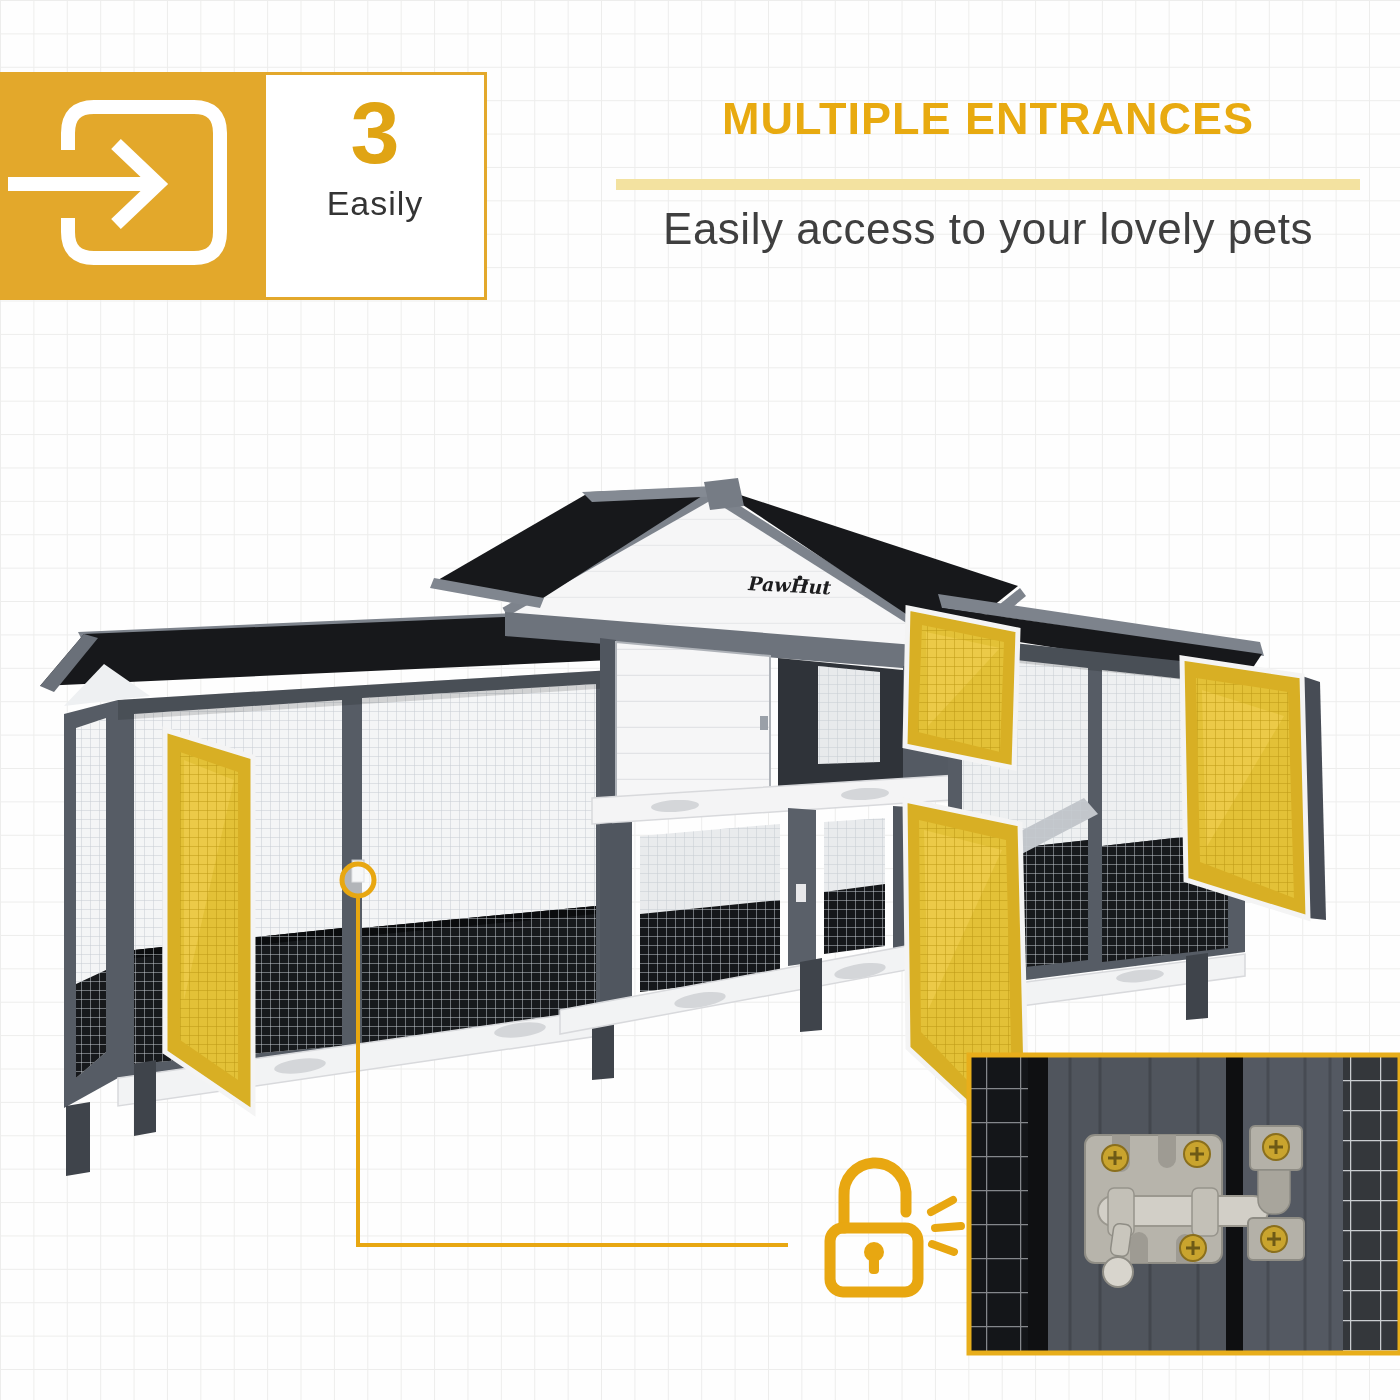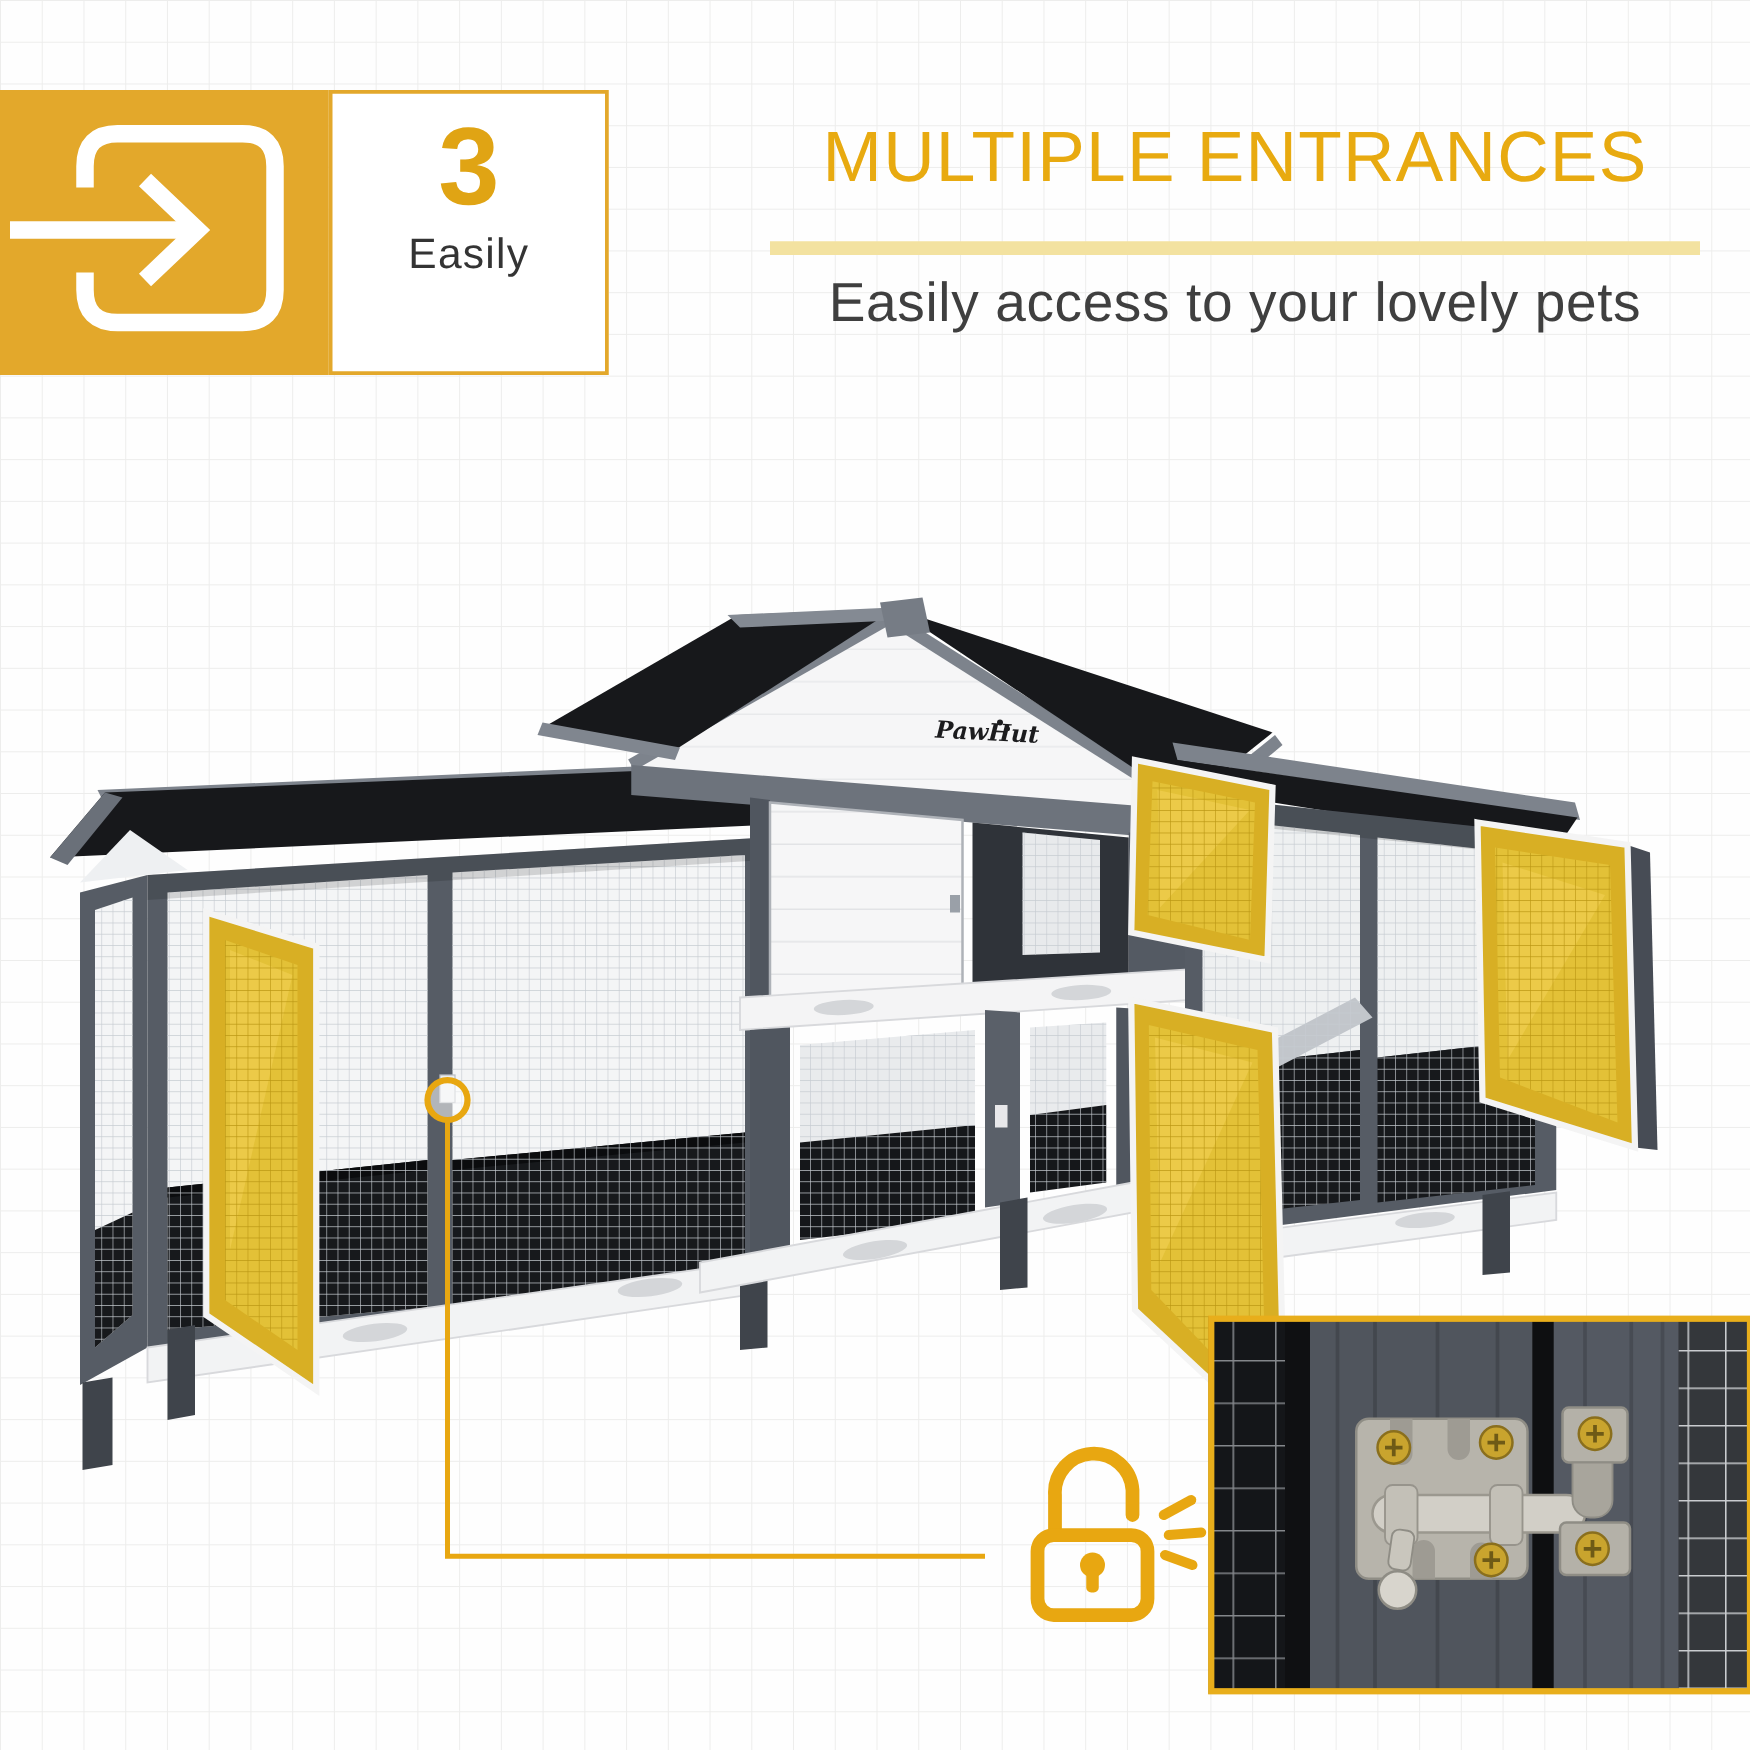--- a/index.html
+++ b/index.html
@@ -10,21 +10,21 @@
                      linear-gradient(90deg,#ededec 1px,transparent 1px);
     background-size:33.4px 33.4px;
   }
   .badge-block{position:absolute;left:0;top:72px;display:flex;}
   .badge-icon-box{width:263px;height:228px;background:#E3A82B;position:relative;}
   .badge-stat{width:224px;height:228px;background:#ffffff;border:3px solid #E3A82B;
     box-sizing:border-box;text-align:center;}
   .stat-number{font-size:88px;font-weight:800;color:#E0A414;line-height:1;margin-top:14px;}
   .stat-label{font-size:34px;font-weight:300;color:#343434;line-height:1.55;letter-spacing:1px;}
   .title-block{position:absolute;left:616px;top:92px;width:744px;text-align:center;}
-  .main-title{margin:0;font-size:57px;font-weight:400;color:#E8AA10;letter-spacing:1px;line-height:1.2;white-space:nowrap;}
+  .main-title{margin:0;font-size:45px;font-weight:700;color:#E8AA10;letter-spacing:1px;line-height:1.2;white-space:nowrap;}
   .title-underline{height:11px;background:#F3E2A0;margin-top:33px;}
   .subtitle{margin:14px 0 0 0;font-size:44px;font-weight:300;color:#3F3F3F;letter-spacing:0.5px;white-space:nowrap;}
   .art{position:absolute;left:0;top:0;width:1400px;height:1400px;}
 </style>
 </head>
 <body>
 
 <div class="canvas">
 
   <div class="badge-block">

